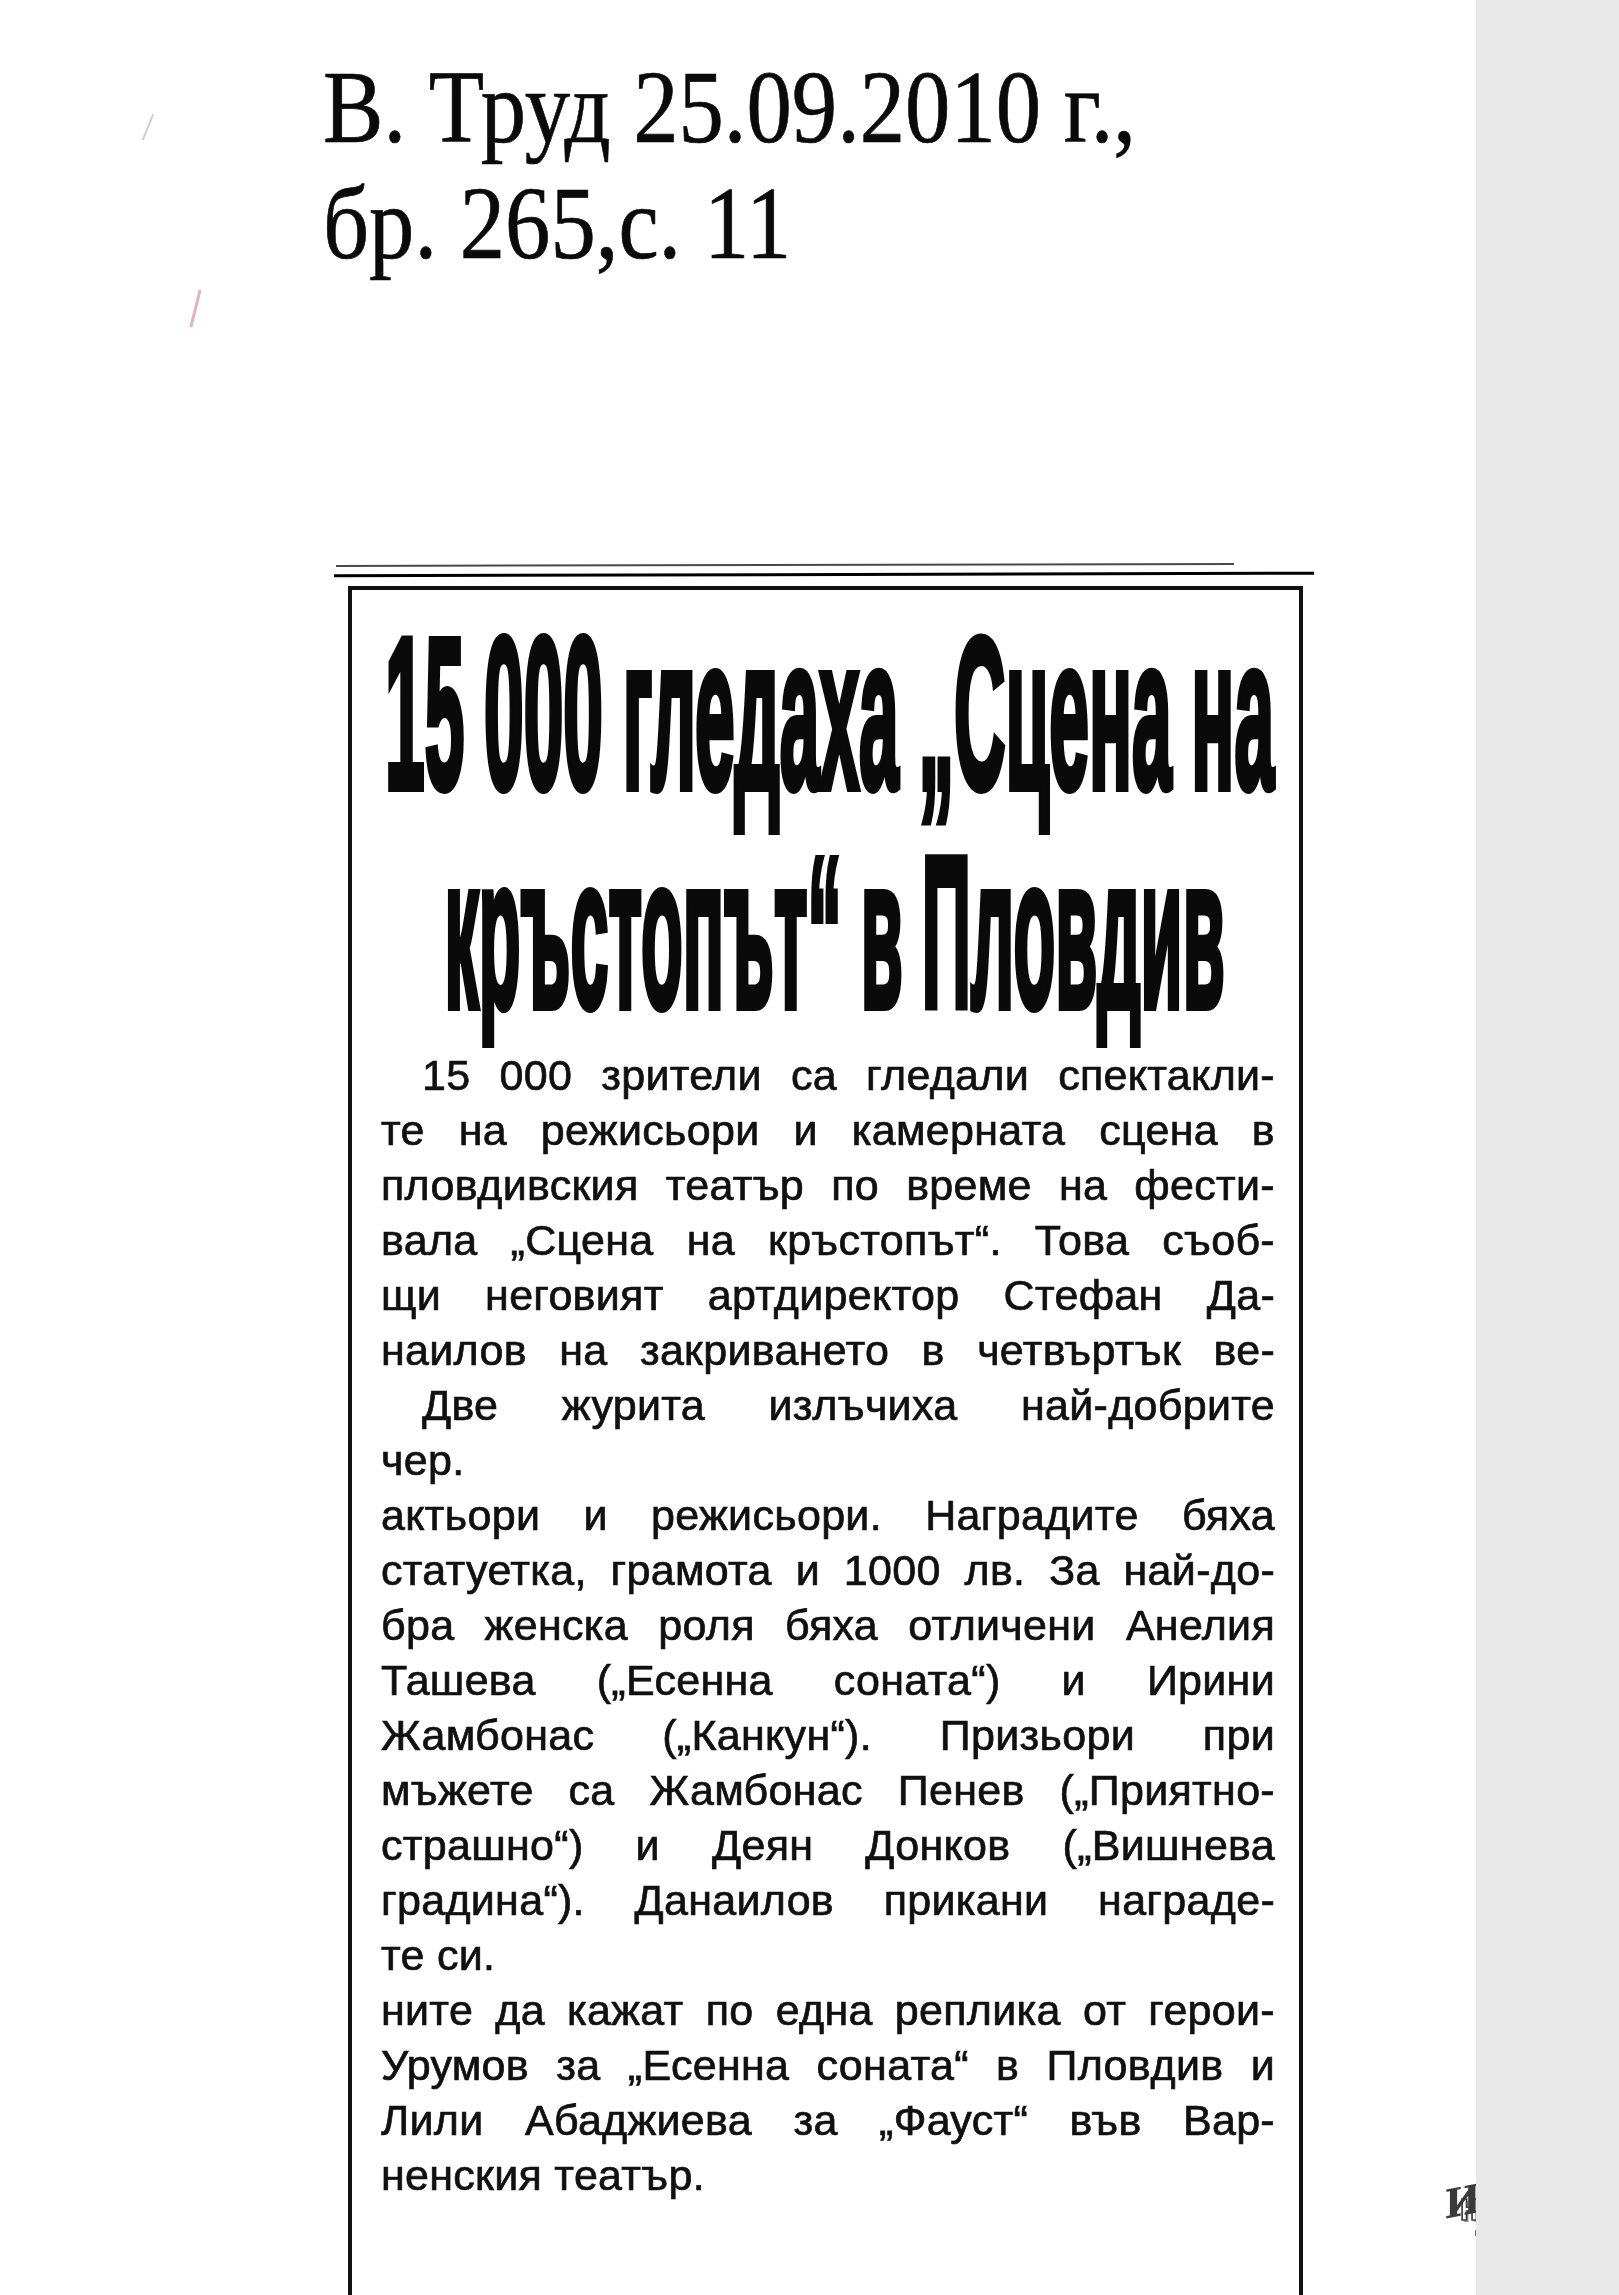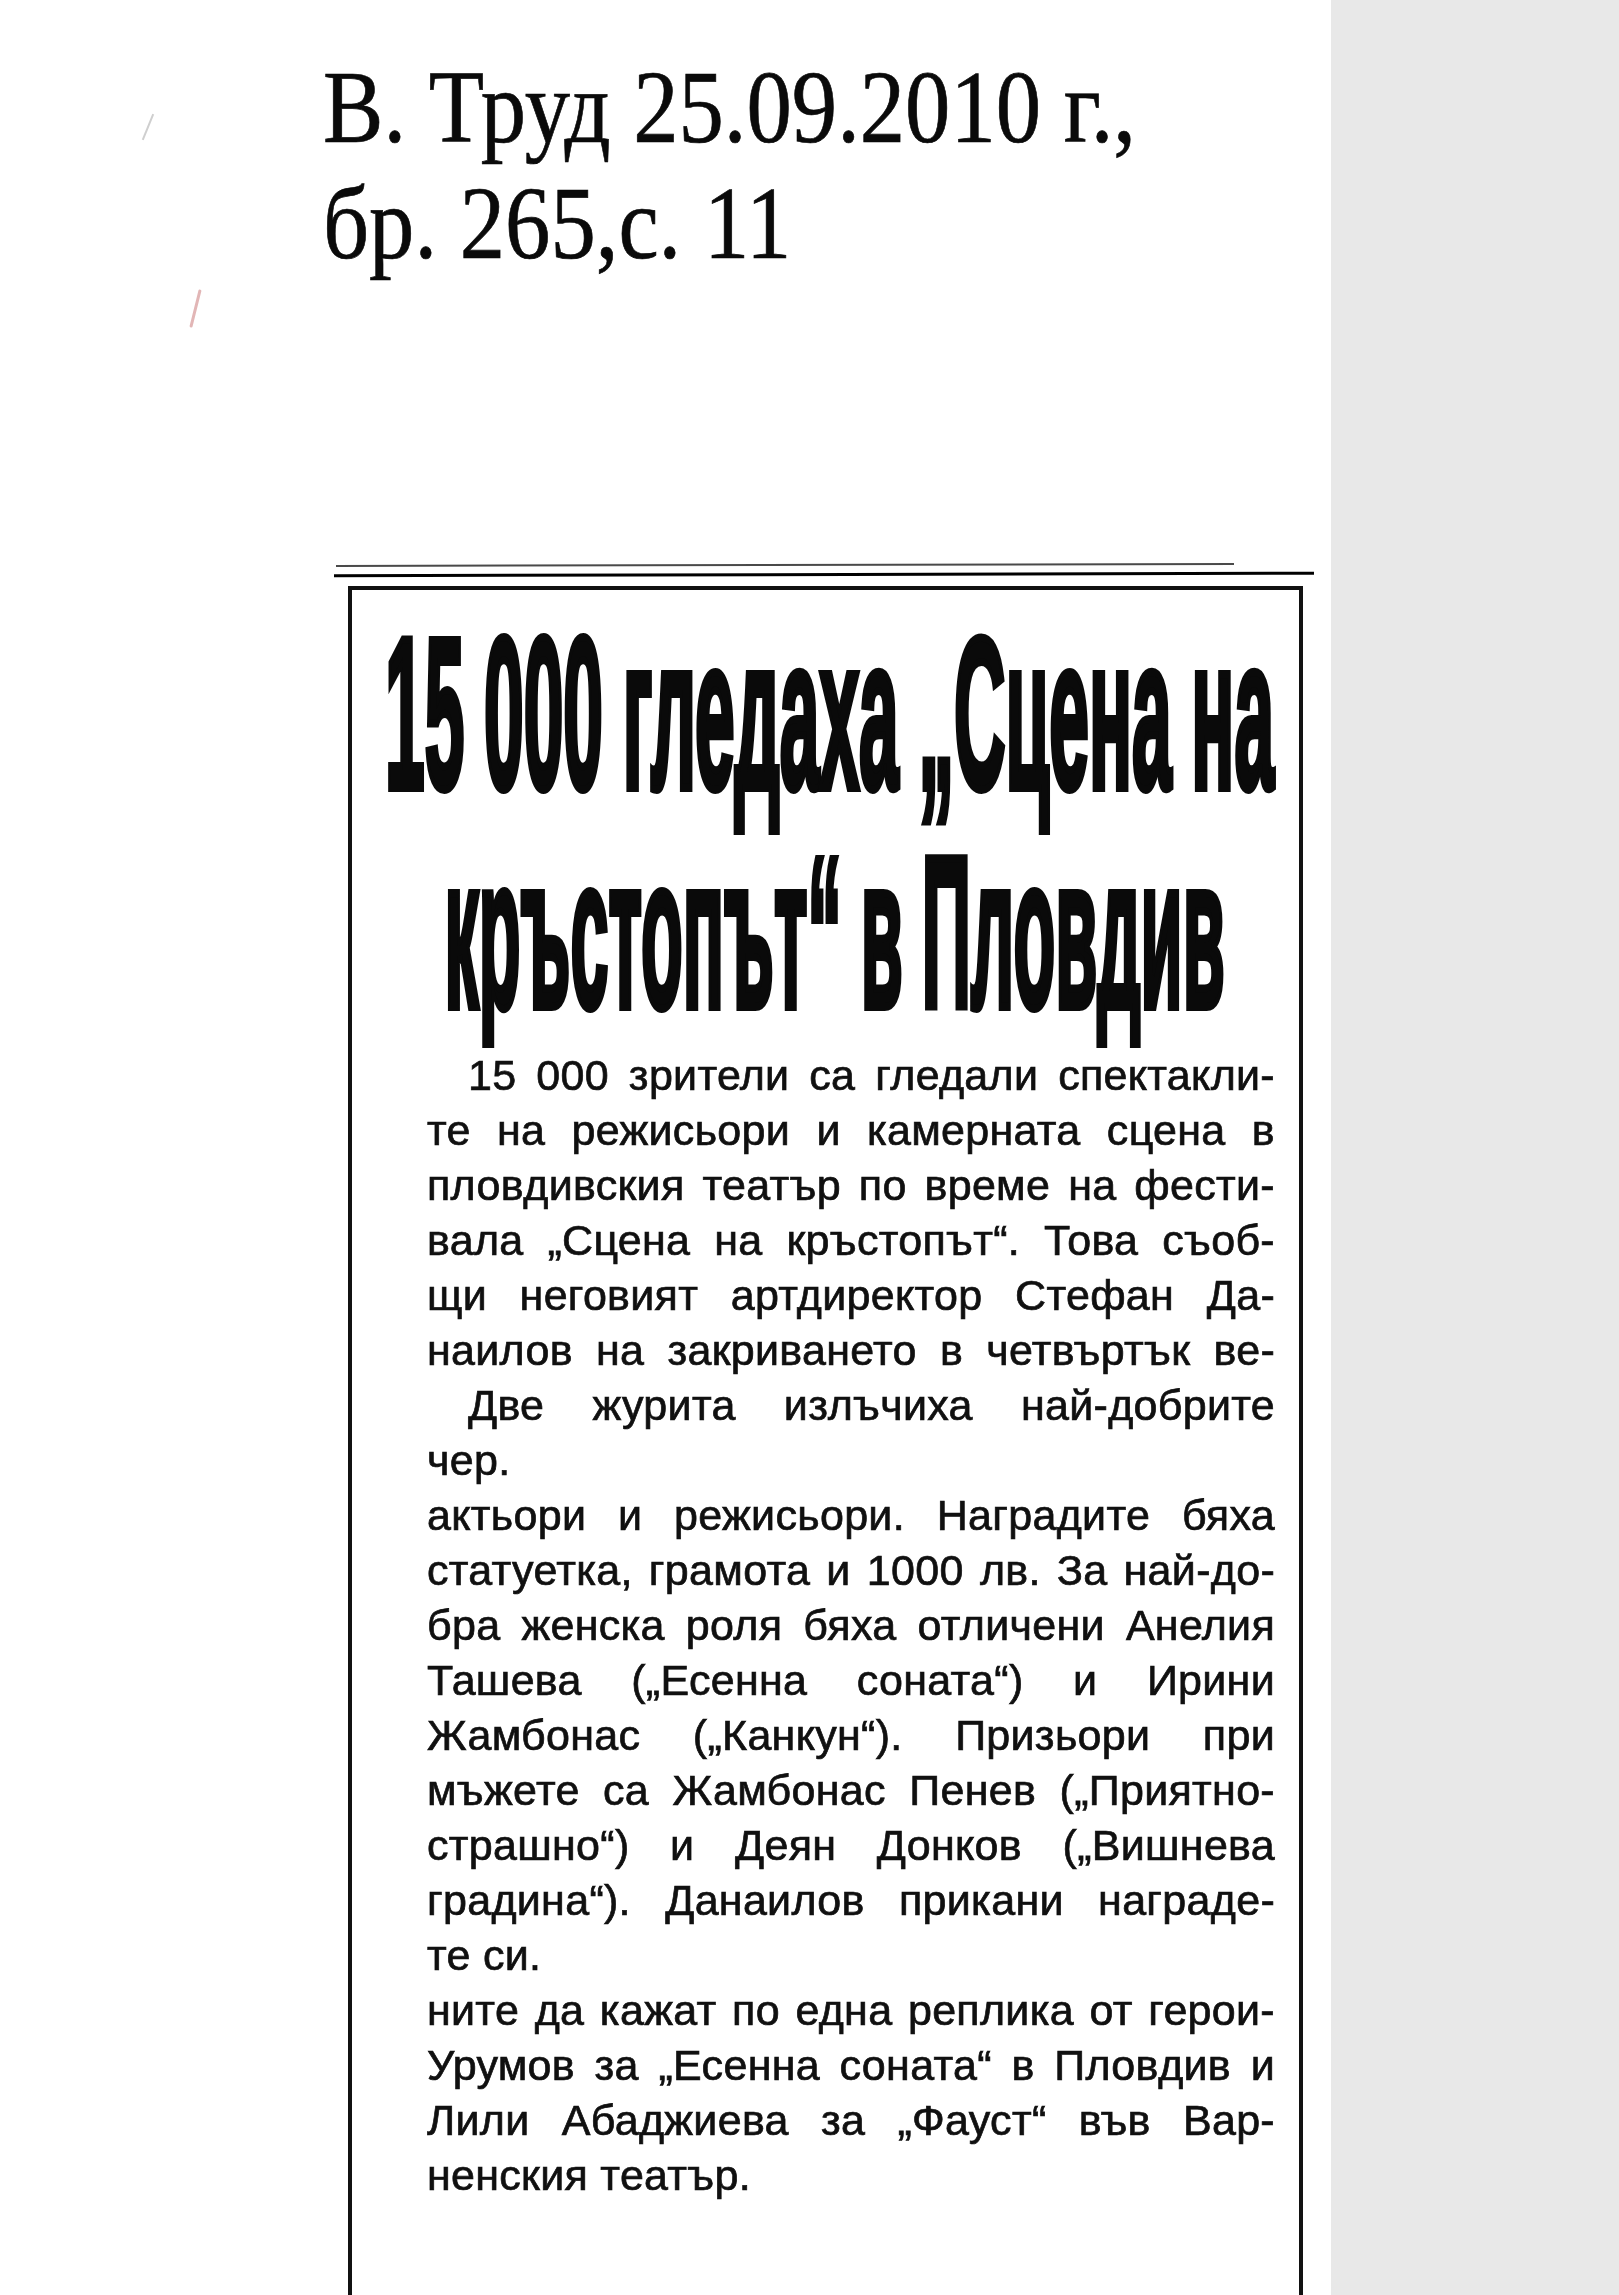--- a/index.html
+++ b/index.html
@@ -1,18 +1,18 @@
 <!DOCTYPE html>
 <html style="font-size:10.8px"><head>
 <meta charset="utf-8">
 <style>
   html,body{margin:0;padding:0;background:#e8e8e8;}
   .page{
     position:relative;
-    width:1331px;
+    width:1476px;
     height:2295px;
     background:#ffffff;
     overflow:hidden;
     font-family:"Liberation Sans","DejaVu Sans",sans-serif;
   }
 
   
   .source-note{
     position:absolute;
     left:323px;
@@ -81,21 +81,20 @@
     font-size:43px;
     line-height:55px;
     color:#101010;
     -webkit-text-stroke:0.7px #101010;
     letter-spacing:0.3px;
   }
   .body-line{
     text-align:justify;
     text-align-last:justify;
     white-space:nowrap;
-    margin-left:46px;
   }
   .body-line.last{
     text-align-last:left;
     white-space:normal;
   }
   .body-line.first{
     text-indent:41px;
   }
 
   

